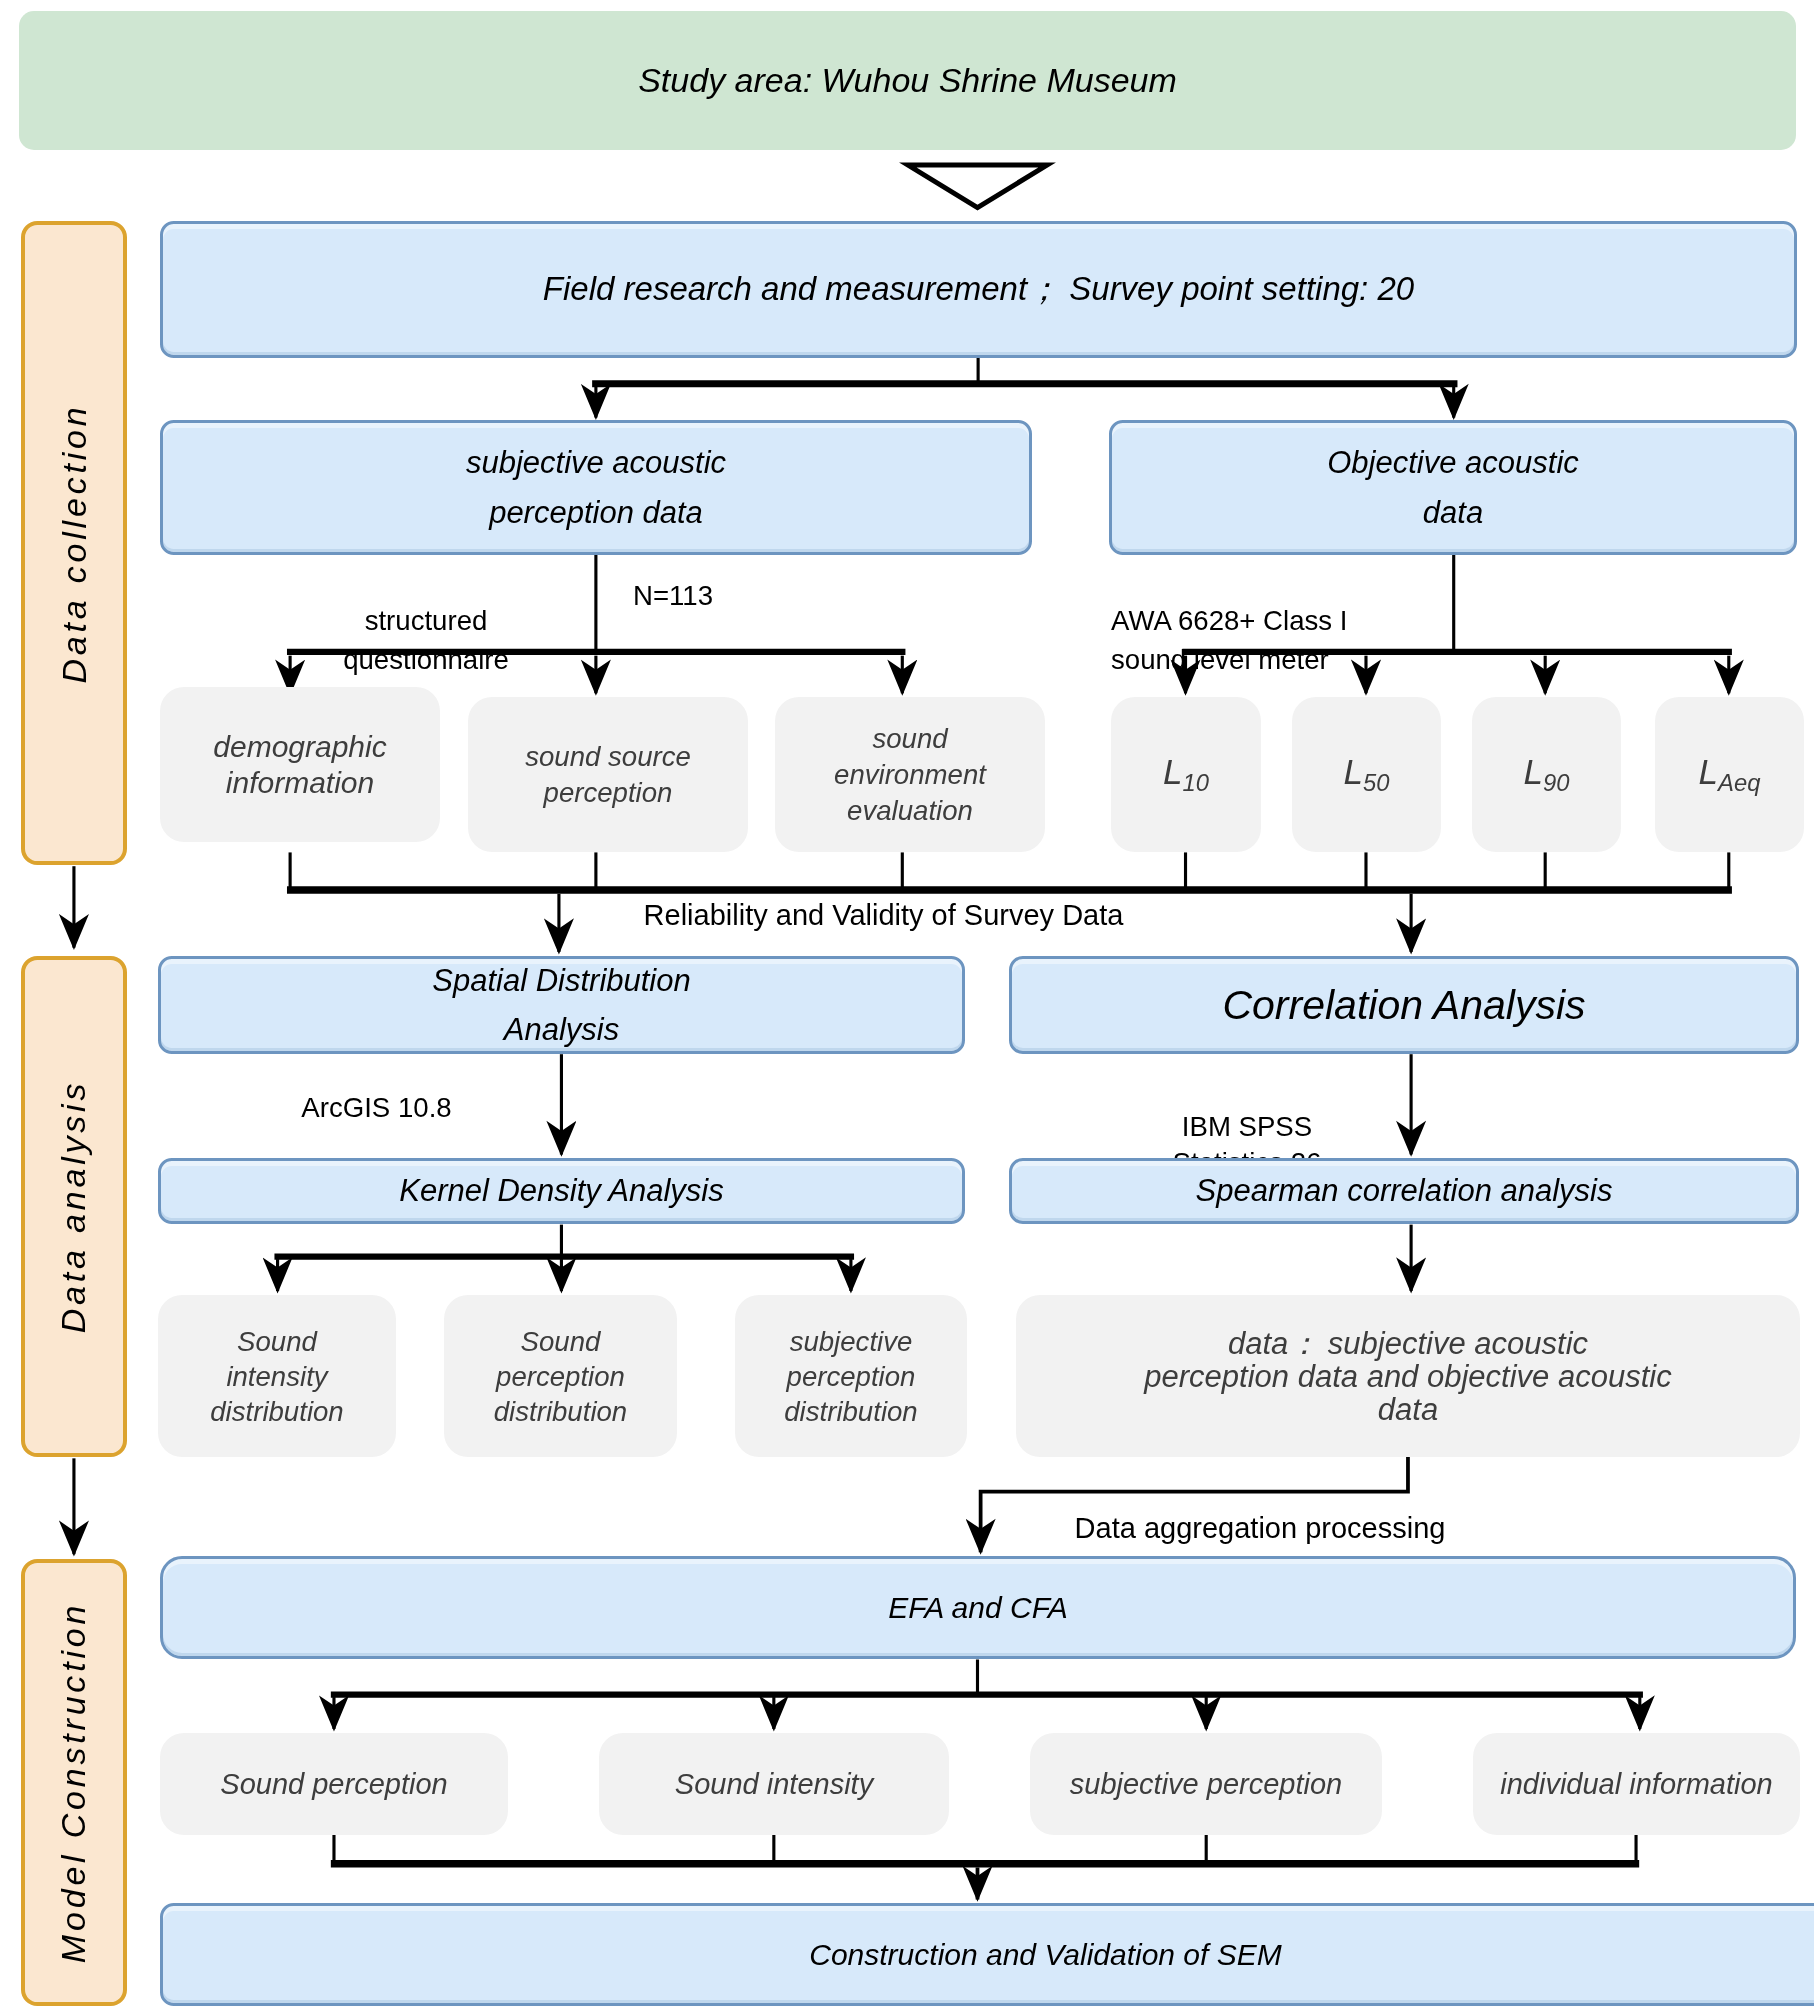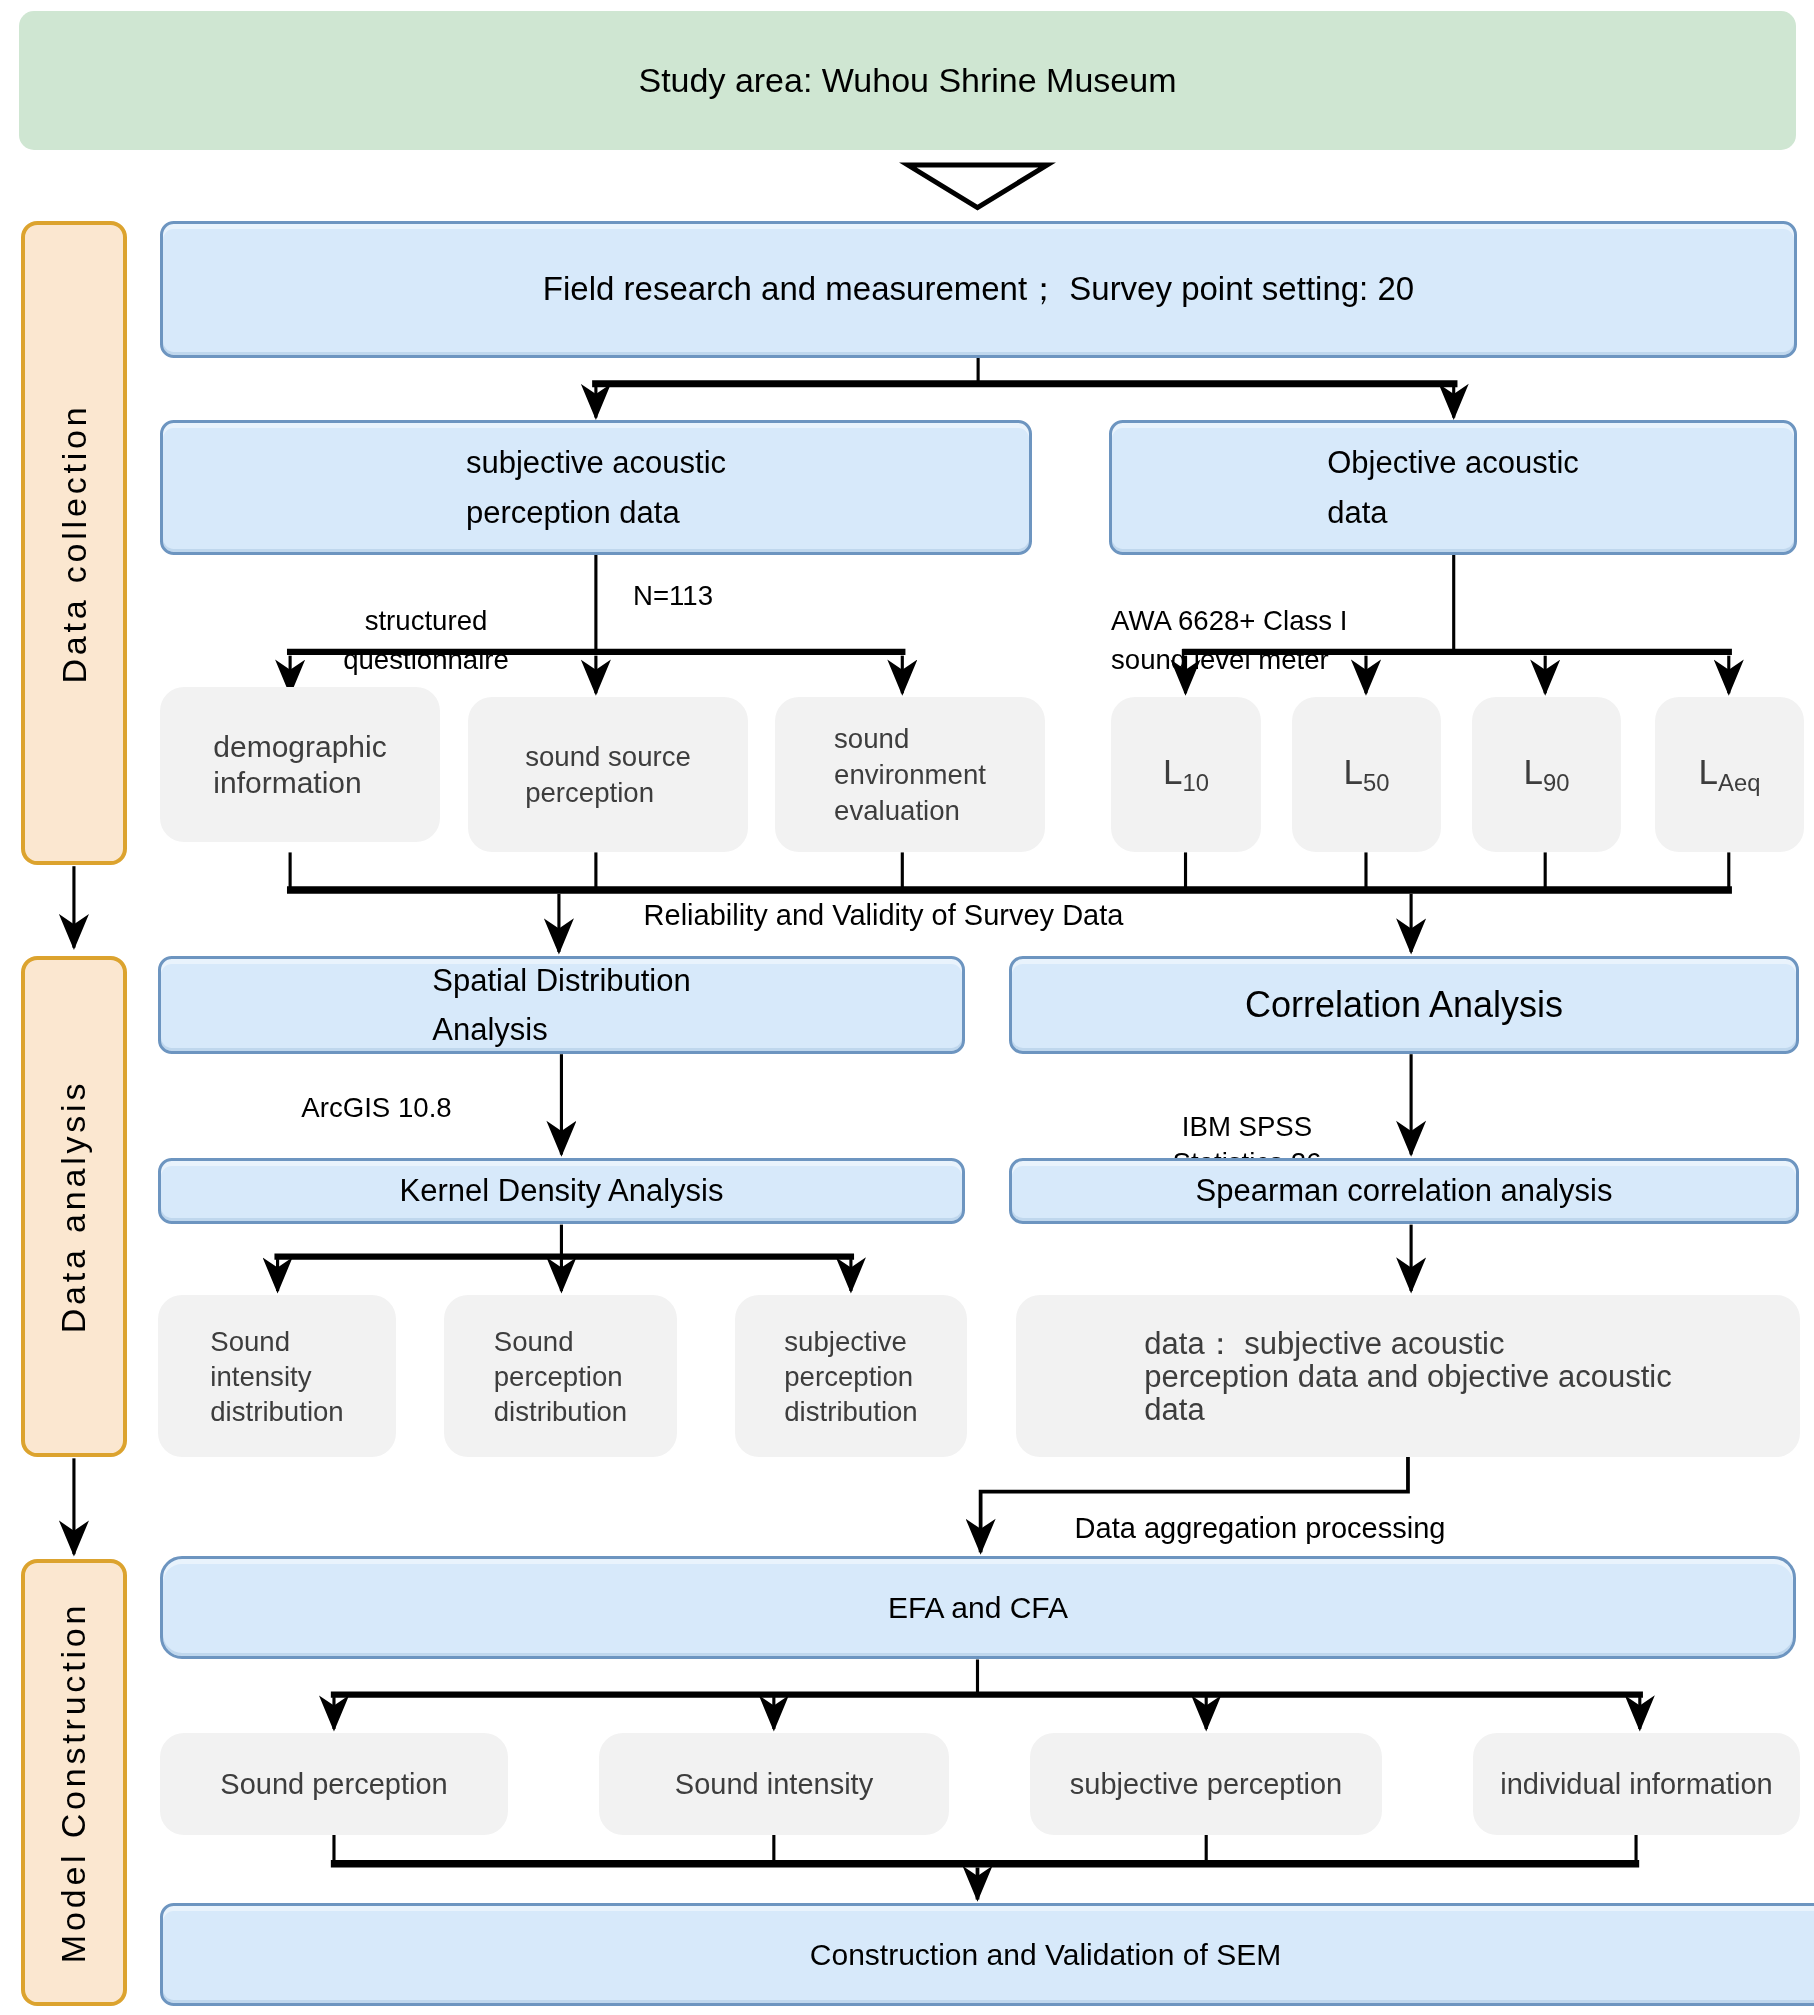--- a/index.html
+++ b/index.html
@@ -1,19 +1,19 @@
 <!DOCTYPE html>
 <html style="font-size:10px"><head>
 <meta charset="utf-8">
 <style>
   html,body{margin:0;padding:0;background:#fff;}
   .canvas{position:relative;width:1814px;height:2015px;background:#ffffff;
           font-family:"Liberation Sans",sans-serif;color:#000;overflow:hidden;}
   .abs{position:absolute;box-sizing:border-box;}
-  .flexc{display:flex;align-items:center;justify-content:center;}
+  .flexc{display:flex;align-items:center;justify-content:center;text-align:center;font-style:italic;}
   .pre{white-space:pre-line;}
   .box-green{background:#cfe6d2;border-radius:15px;}
   .box-blue{background:#d7e9fa;border:3.8px solid #6d95c0;border-radius:13.8px;
             box-shadow:inset 0 5px 0 rgba(255,255,255,.45), inset 0 -3.1px 0 rgba(109,149,192,.22);}
   .box-gray{background:#f2f2f2;border-radius:24px;color:#3d3d3d;}
   .box-side{background:#fbe7d0;border:4.4px solid #dca32e;border-radius:16.3px;}
   .rot{transform:rotate(-90deg);white-space:nowrap;letter-spacing:3.8px;}
   svg{position:absolute;left:0;top:0;}
   .lbl{position:absolute;box-sizing:border-box;}
   .sub{font-size:0.68em;vertical-align:-0.28em;}
@@ -163,21 +163,21 @@
   </div>
 
   <div class="lbl" style="left:595px;top:899px;width:577px;font-size:29px;text-align:center;">
     <span>Reliability and Validity of Survey Data</span>
   </div>
 
   <div class="abs box-blue flexc pre" style="left:158px;top:956px;width:807px;height:98px;font-size:31px;line-height:49px;">
     <span class="pre">Spatial Distribution
 Analysis</span>
   </div>
-  <div class="abs box-blue flexc" style="left:1009px;top:956px;width:790px;height:98px;font-size:36px;">
+  <div class="abs box-blue flexc" style="left:1009px;top:956px;width:790px;height:98px;font-size:41px;">
     <span>Correlation Analysis</span>
   </div>
 
   <div class="lbl" style="left:270px;top:1092px;width:213px;font-size:27.6px;text-align:center;">
     <span>ArcGIS 10.8</span>
   </div>
   <div class="lbl pre" style="left:1128px;top:1073px;width:238px;font-size:27.6px;line-height:36px;text-align:center;">
     <span class="pre">IBM SPSS
 Statistics 26</span>
   </div>

